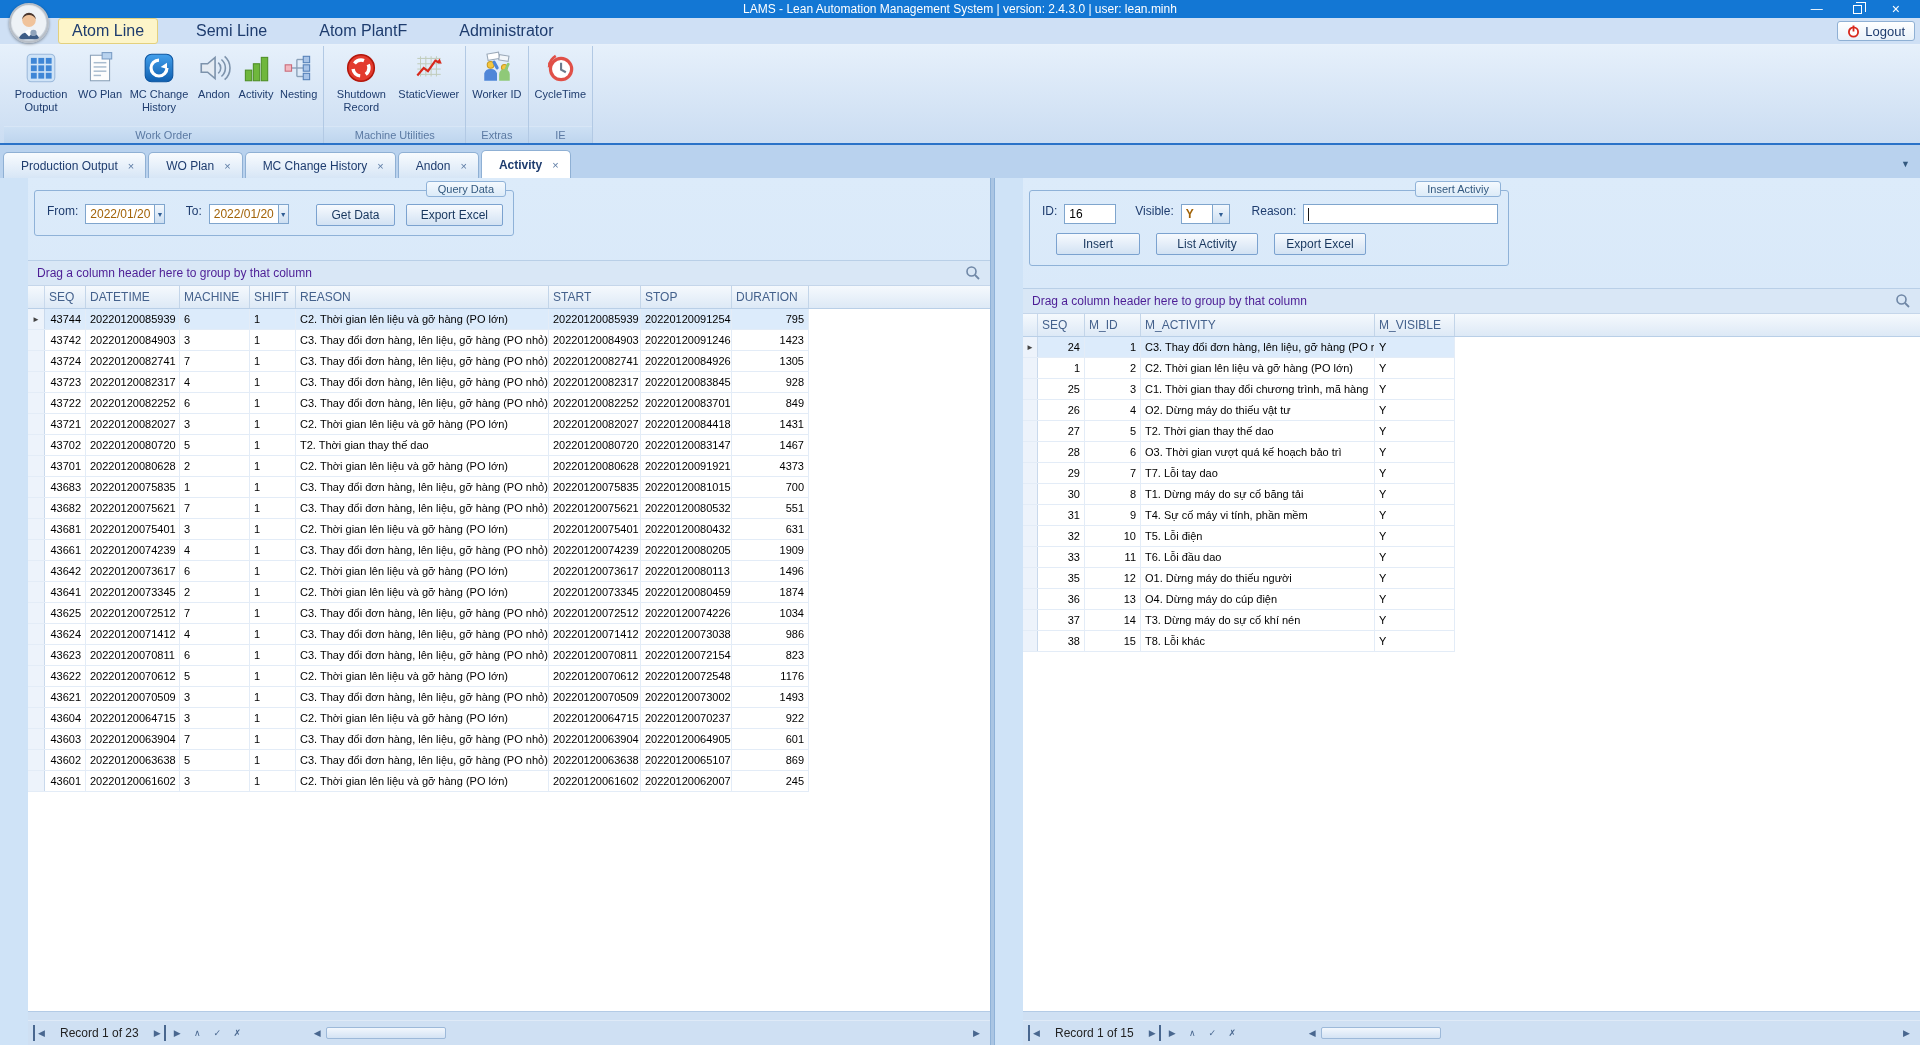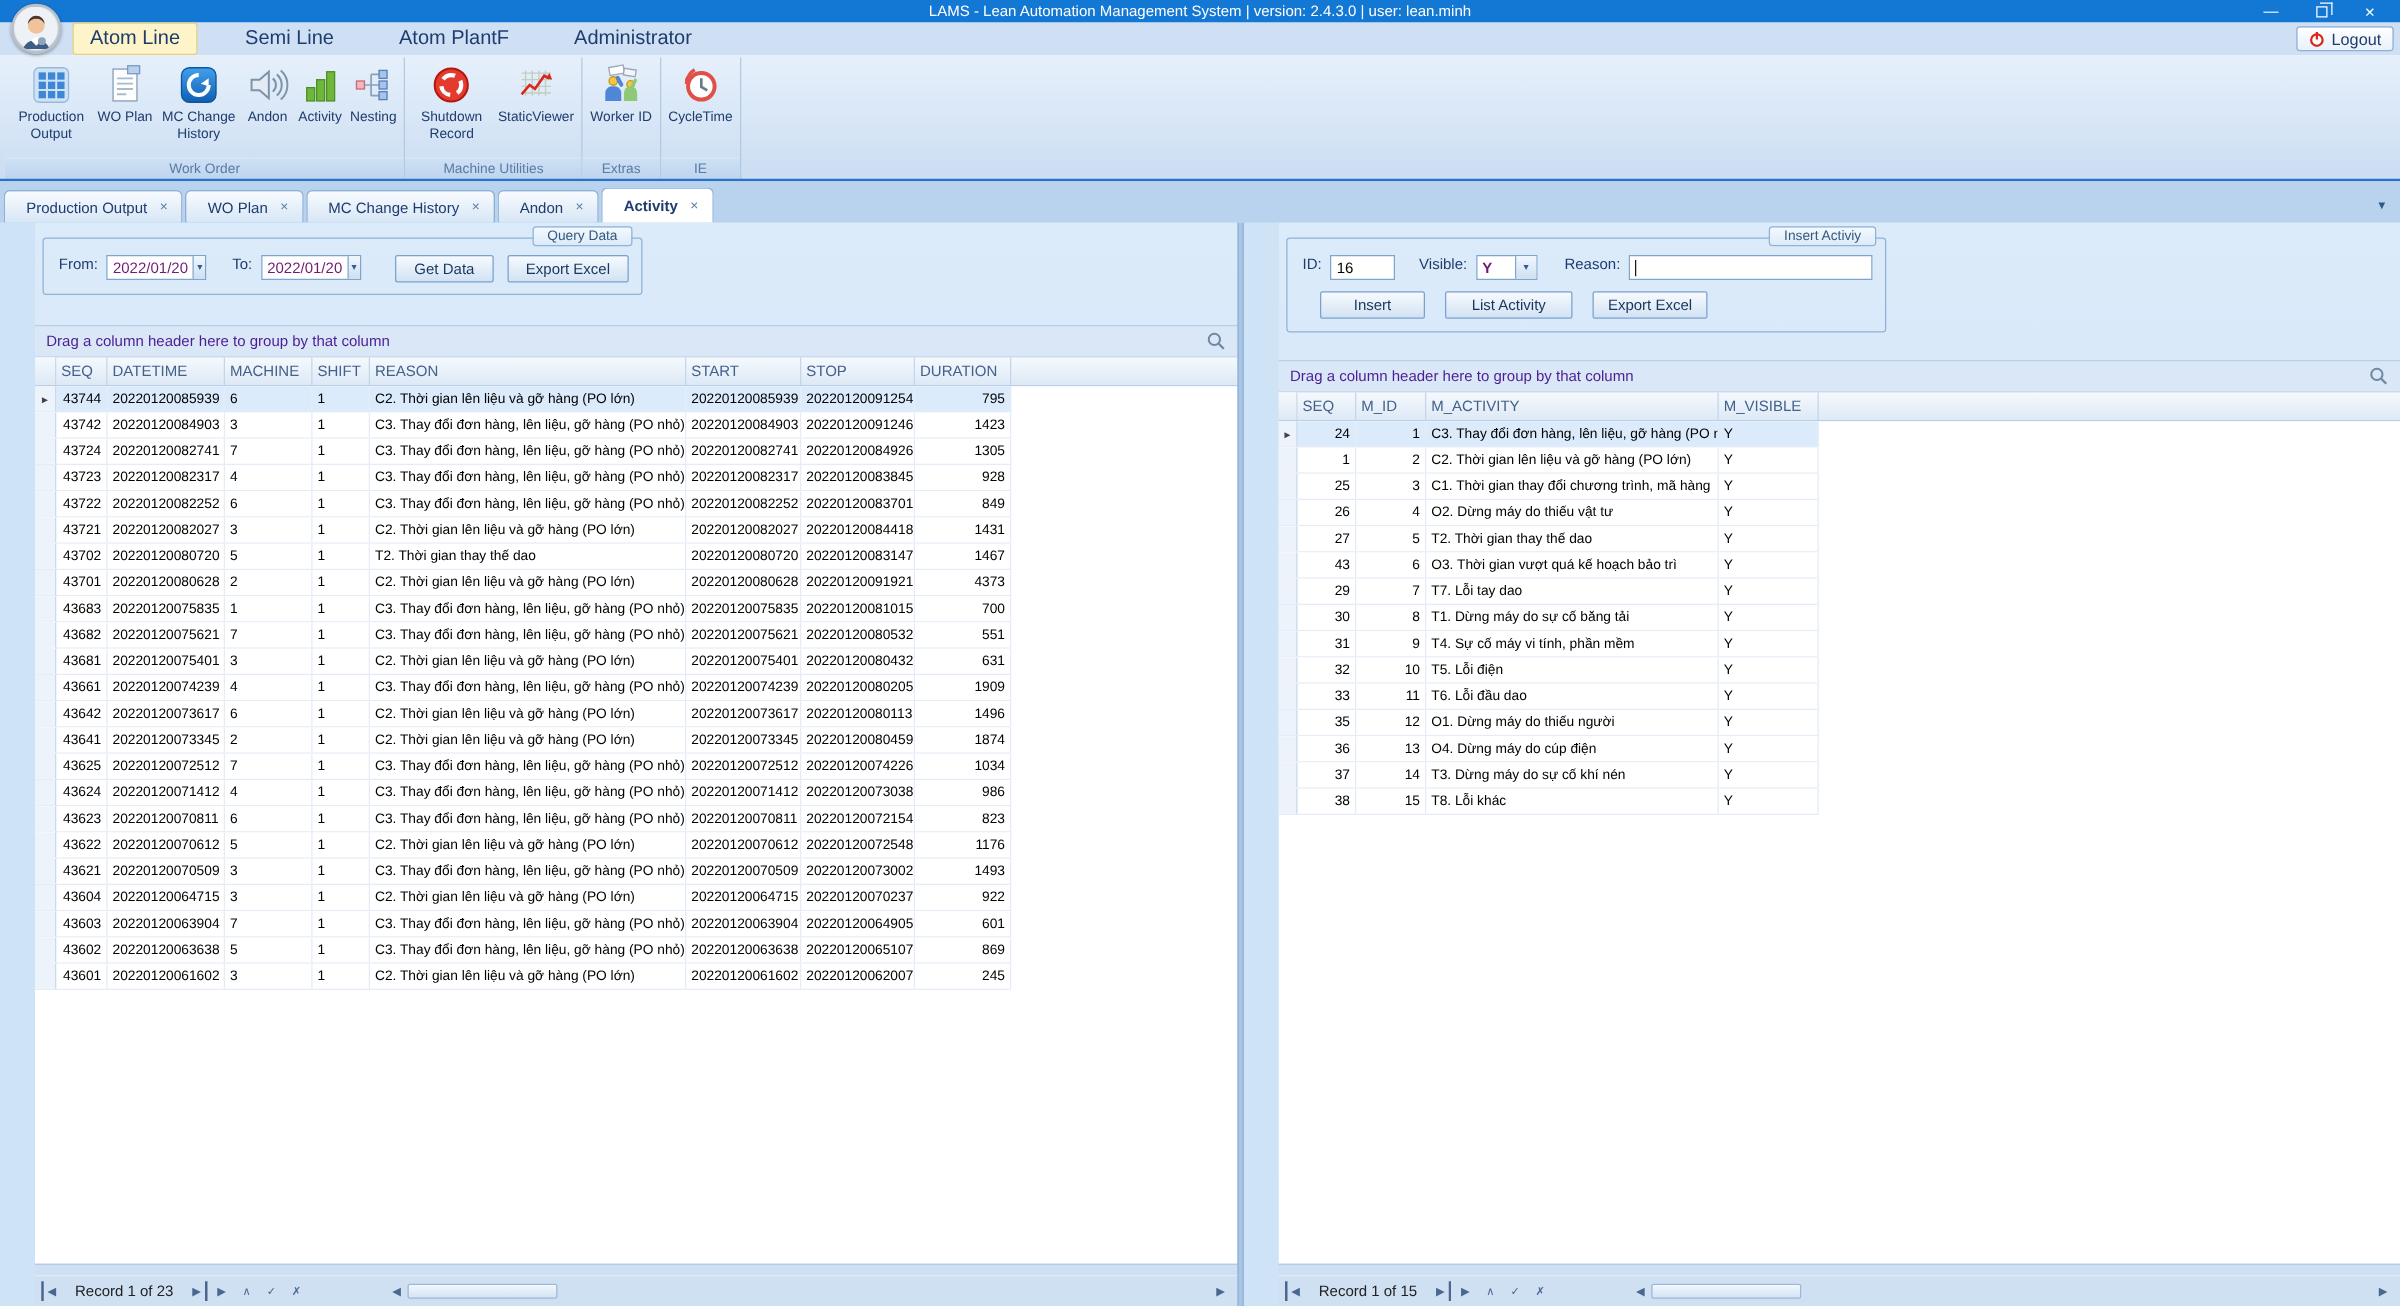--- a/index.html
+++ b/index.html
@@ -44,21 +44,21 @@
   .splitter { flex:0 0 5px; background:#aac5e3; border-left:1px solid #8fb2d8; border-right:1px solid #8fb2d8; }
   .panel.right { flex:1; }
 
   
   .groupbox { position:relative; margin:12px 0 0 6px; width:480px; border:1px solid #8fb2d8; border-radius:3px; }
   .gb-caption { position:absolute; top:-10px; right:7px; background:linear-gradient(#f4f9fe,#dcebf8); border:1px solid #8fb2d8; border-radius:3px; padding:1px 11px; font-size:11px; color:#33597f; }
   .gb-row { display:flex; padding:13px 10px 0 12px; font-size:12px; color:#1e3c6e; }
   .gb-row.buttons { padding-top:9px; padding-left:26px; }
   .lbl { margin-right:7px; white-space:nowrap; }
   .combo { height:20px; background:#fff; border:1px solid #7fa5cd; display:flex; align-items:stretch; }
-  .combo .val { flex:1; padding:2px 4px 0 4px; font-size:12px; color:#701a75; white-space:nowrap; }
+  .combo .val { flex:1; padding:2px 4px 0 4px; font-size:12px; color:#a16207; white-space:nowrap; }
   .combo .arrow-btn { width:17px; background:linear-gradient(#f1f7fd,#cddff2); border-left:1px solid #7fa5cd; display:flex; align-items:center; justify-content:center; font-size:7px; color:#2f5d94; }
   .text-input { height:20px; background:#fff; border:1px solid #7fa5cd; font-size:12px; color:#000; padding:0 4px; display:flex; align-items:center; }
   .btn { height:22px; padding:0 14px; background:linear-gradient(#f7fafe,#d2e2f3); border:1px solid #7ba2cf; border-radius:2px; font-size:12px; color:#17365d; display:flex; align-items:center; justify-content:center; white-space:nowrap; }
   .caret { width:1px; height:13px; background:#1a1a1a; animation:blink 1s steps(1) infinite; }
   @keyframes blink { 50% { opacity:0; } }
 
   
   .grid-area { flex:1; display:flex; flex-direction:column; min-height:0; margin-top:24px; }
   .panel.right .grid-area { margin-top:22px; }
   .drag-bar { flex:0 0 26px; background:#d9e7f6; border-top:1px solid #b9cfe7; border-bottom:1px solid #c5d6ea; display:flex; align-items:center; padding:0 9px; font-size:12px; color:#4c1d95; }
@@ -699,21 +699,21 @@
             </div>
             <div class="grid-row">
               <span class="cell indicator"></span>
               <span class="cell c0 right">27</span>
               <span class="cell c1 right">5</span>
               <span class="cell c2">T2. Thời gian thay thế dao</span>
               <span class="cell c3">Y</span>
             </div>
             <div class="grid-row">
               <span class="cell indicator"></span>
-              <span class="cell c0 right">43</span>
+              <span class="cell c0 right">28</span>
               <span class="cell c1 right">6</span>
               <span class="cell c2">O3. Thời gian vượt quá kế hoạch bảo trì</span>
               <span class="cell c3">Y</span>
             </div>
             <div class="grid-row">
               <span class="cell indicator"></span>
               <span class="cell c0 right">29</span>
               <span class="cell c1 right">7</span>
               <span class="cell c2">T7. Lỗi tay dao</span>
               <span class="cell c3">Y</span>

